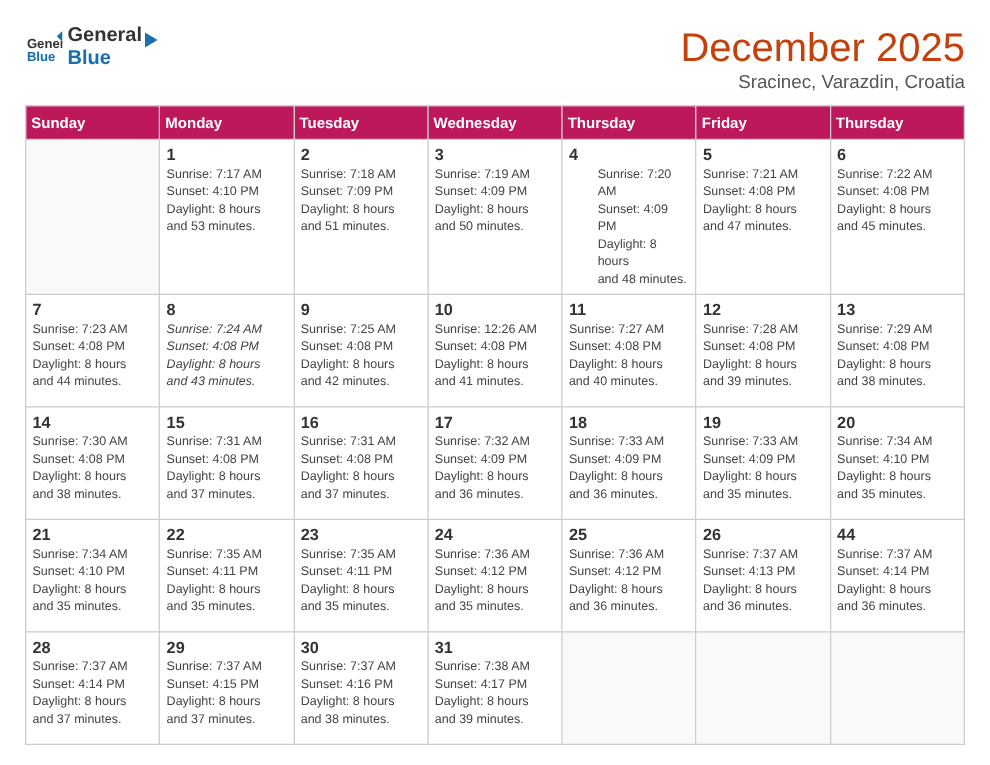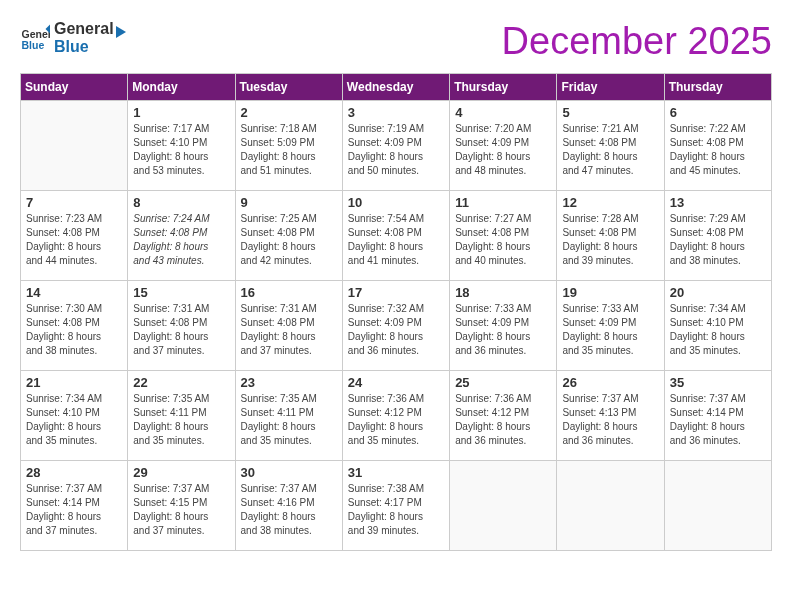--- a/index.html
+++ b/index.html
@@ -22,35 +22,35 @@
       gap: 4px;
     }
     .logo-icon {
       width: 30px;
       height: 30px;
     }
     .title-block {
       text-align: right;
     }
     .month-year {
-      font-size: 38px;
-      color: #a21caf;
+      font-size: 32px;
+      color: #c2410c;
       font-weight: normal;
     }
     .location {
       font-size: 15px;
       color: #555;
     }
     .calendar-table {
       width: 100%;
       border-collapse: collapse;
       font-size: 11px;
     }
     .calendar-table th {
-      background-color: #701a75;
+      background-color: #be185d;
       color: #fff;
       padding: 6px 4px;
       text-align: left;
       font-size: 12px;
       font-weight: bold;
       border: 1px solid #ccc;
     }
     .calendar-table td {
       border: 1px solid #ccc;
       vertical-align: top;
@@ -89,20 +89,21 @@
         <span style="font-size:16px;font-weight:bold;color:#333;">General</span>
         <svg width="14" height="20" viewBox="0 0 14 20" style="margin-top:2px;">
           <polygon points="2,4 12,10 2,16" fill="#1a6faf"></polygon>
         </svg>
       </div>
       <span style="font-size:16px;font-weight:bold;color:#1a6faf;display:block;margin-top:-4px;">Blue</span>
     </div>
   </div>
   <div class="title-block">
     <div class="month-year">December 2025</div>
+    <div class="location">Sracinec, Varazdin, Croatia</div>
   </div>
 </div>
 
 <table class="calendar-table">
   <thead>
     <tr>
     <th>Sunday</th>
         <th>Monday</th>
         <th>Tuesday</th>
         <th>Wednesday</th>
@@ -117,34 +118,34 @@
         <td>
           <div class="day-number">1</div>
           <div class="day-info" style="white-space: pre-line;">Sunrise: 7:17 AM
 Sunset: 4:10 PM
 Daylight: 8 hours
 and 53 minutes.</div>
         </td>
         <td>
           <div class="day-number">2</div>
           <div class="day-info" style="white-space: pre-line;">Sunrise: 7:18 AM
-Sunset: 5:09 PM
+Sunset: 7:09 PM
 Daylight: 8 hours
 and 51 minutes.</div>
         </td>
         <td>
           <div class="day-number">3</div>
           <div class="day-info" style="white-space: pre-line;">Sunrise: 7:19 AM
 Sunset: 4:09 PM
 Daylight: 8 hours
 and 50 minutes.</div>
         </td>
         <td>
           <div class="day-number">4</div>
-          <div class="day-info" style="white-space: pre-line;">Sunrise: 7:20 AM
+          <div class="day-info" style="white-space: pre-line; margin-left: 23px;">Sunrise: 7:20 AM
 Sunset: 4:09 PM
 Daylight: 8 hours
 and 48 minutes.</div>
         </td>
         <td>
           <div class="day-number">5</div>
           <div class="day-info" style="white-space: pre-line;">Sunrise: 7:21 AM
 Sunset: 4:08 PM
 Daylight: 8 hours
 and 47 minutes.</div>
@@ -174,21 +175,21 @@
         </td>
         <td>
           <div class="day-number">9</div>
           <div class="day-info" style="white-space: pre-line;">Sunrise: 7:25 AM
 Sunset: 4:08 PM
 Daylight: 8 hours
 and 42 minutes.</div>
         </td>
         <td>
           <div class="day-number">10</div>
-          <div class="day-info" style="white-space: pre-line;">Sunrise: 7:54 AM
+          <div class="day-info" style="white-space: pre-line;">Sunrise: 12:26 AM
 Sunset: 4:08 PM
 Daylight: 8 hours
 and 41 minutes.</div>
         </td>
         <td>
           <div class="day-number">11</div>
           <div class="day-info" style="white-space: pre-line;">Sunrise: 7:27 AM
 Sunset: 4:08 PM
 Daylight: 8 hours
 and 40 minutes.</div>
@@ -296,21 +297,21 @@
 and 36 minutes.</div>
         </td>
         <td>
           <div class="day-number">26</div>
           <div class="day-info" style="white-space: pre-line;">Sunrise: 7:37 AM
 Sunset: 4:13 PM
 Daylight: 8 hours
 and 36 minutes.</div>
         </td>
         <td>
-          <div class="day-number">35</div>
+          <div class="day-number">44</div>
           <div class="day-info" style="white-space: pre-line;">Sunrise: 7:37 AM
 Sunset: 4:14 PM
 Daylight: 8 hours
 and 36 minutes.</div>
         </td>
       </tr>
       <tr>
         <td>
           <div class="day-number">28</div>
           <div class="day-info" style="white-space: pre-line;">Sunrise: 7:37 AM

